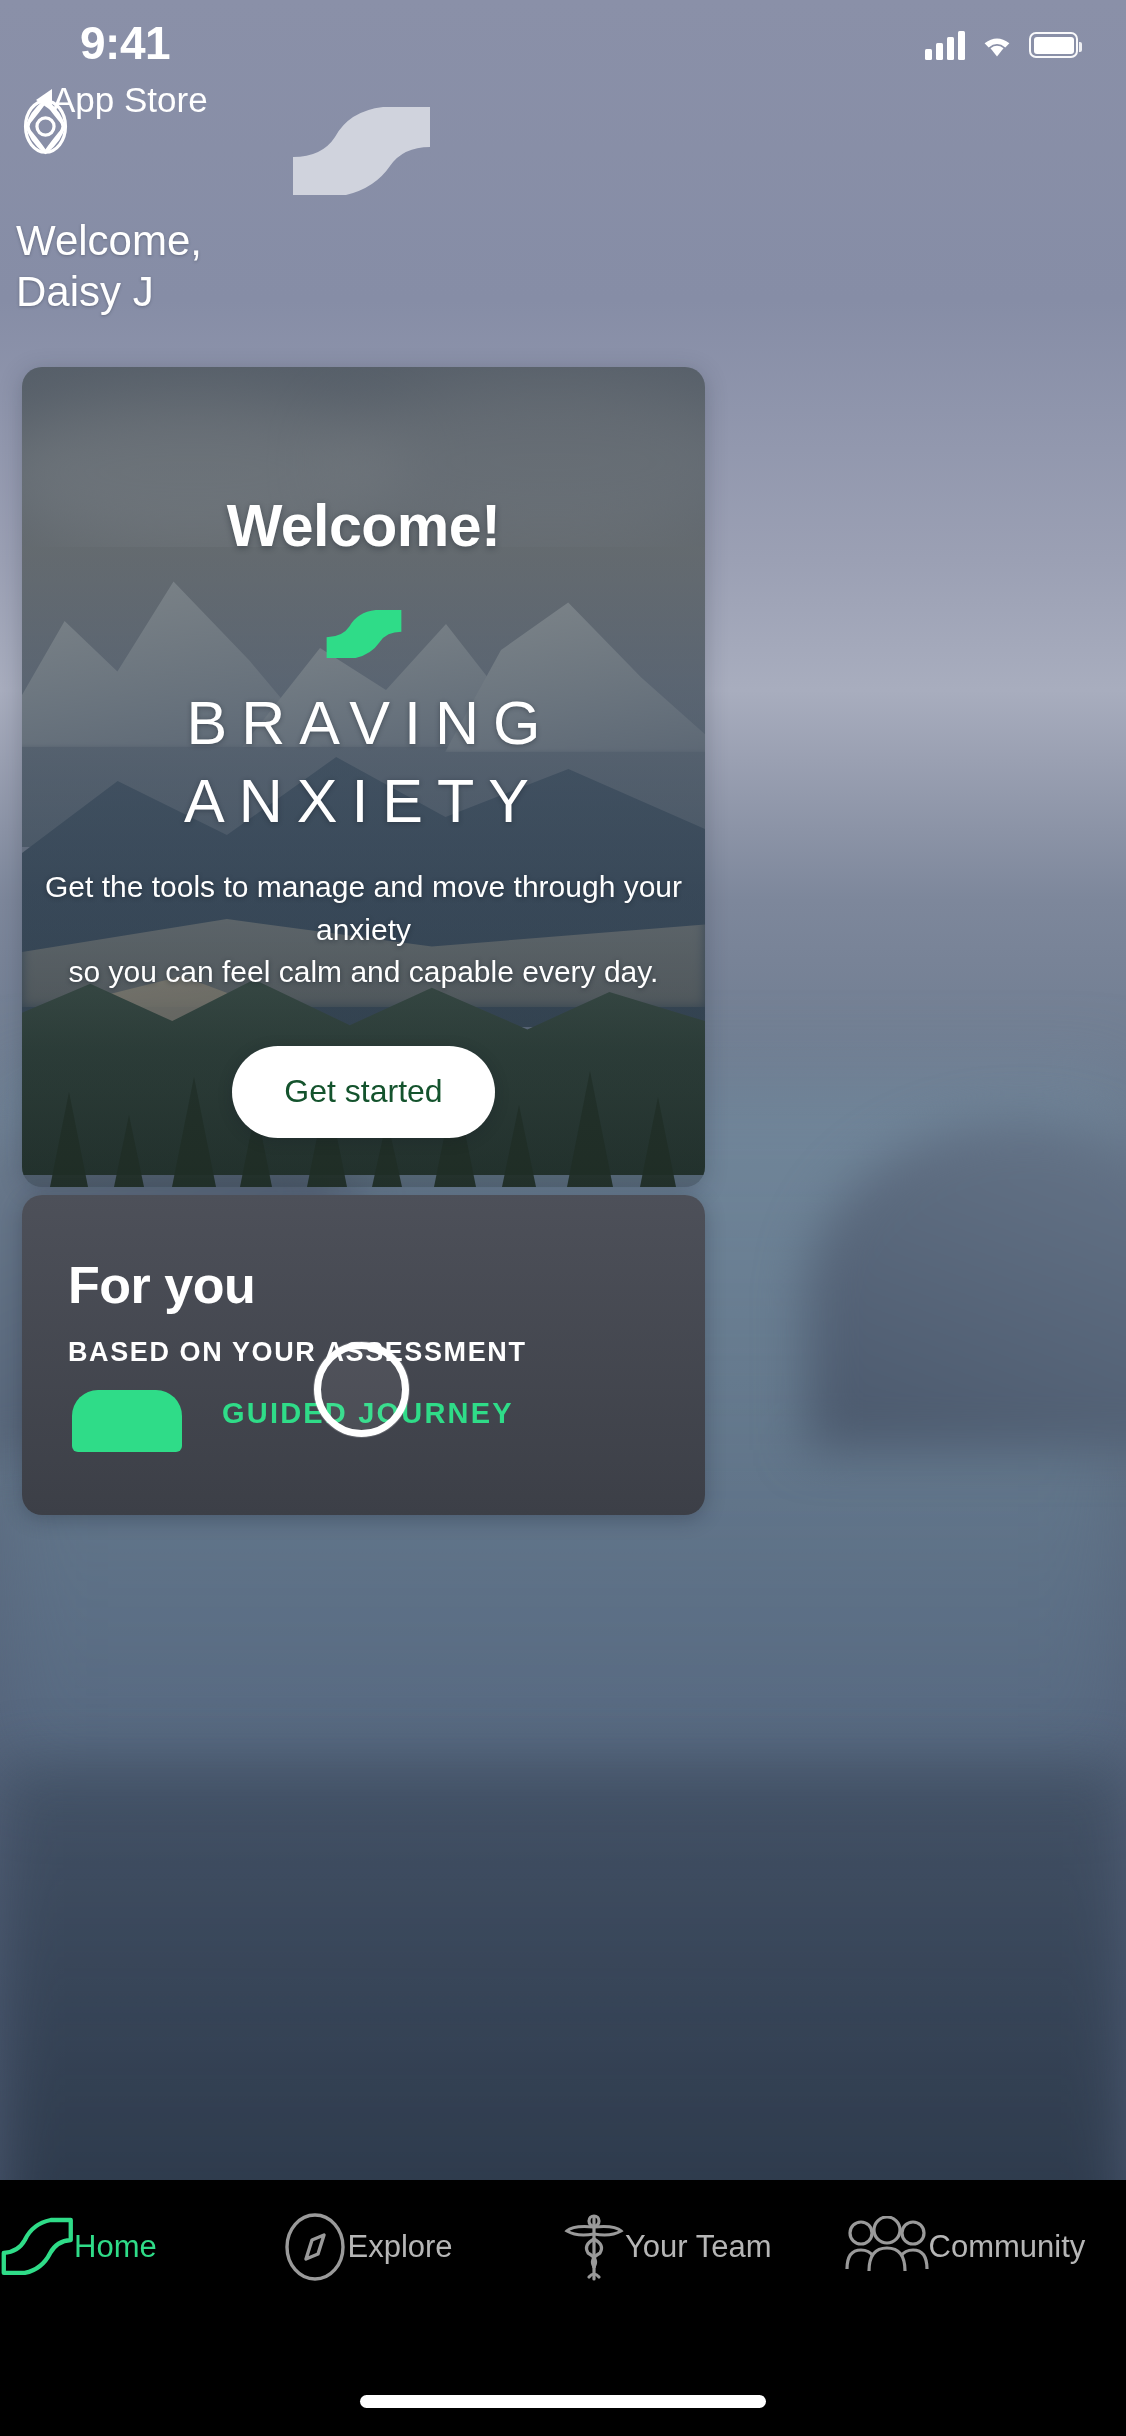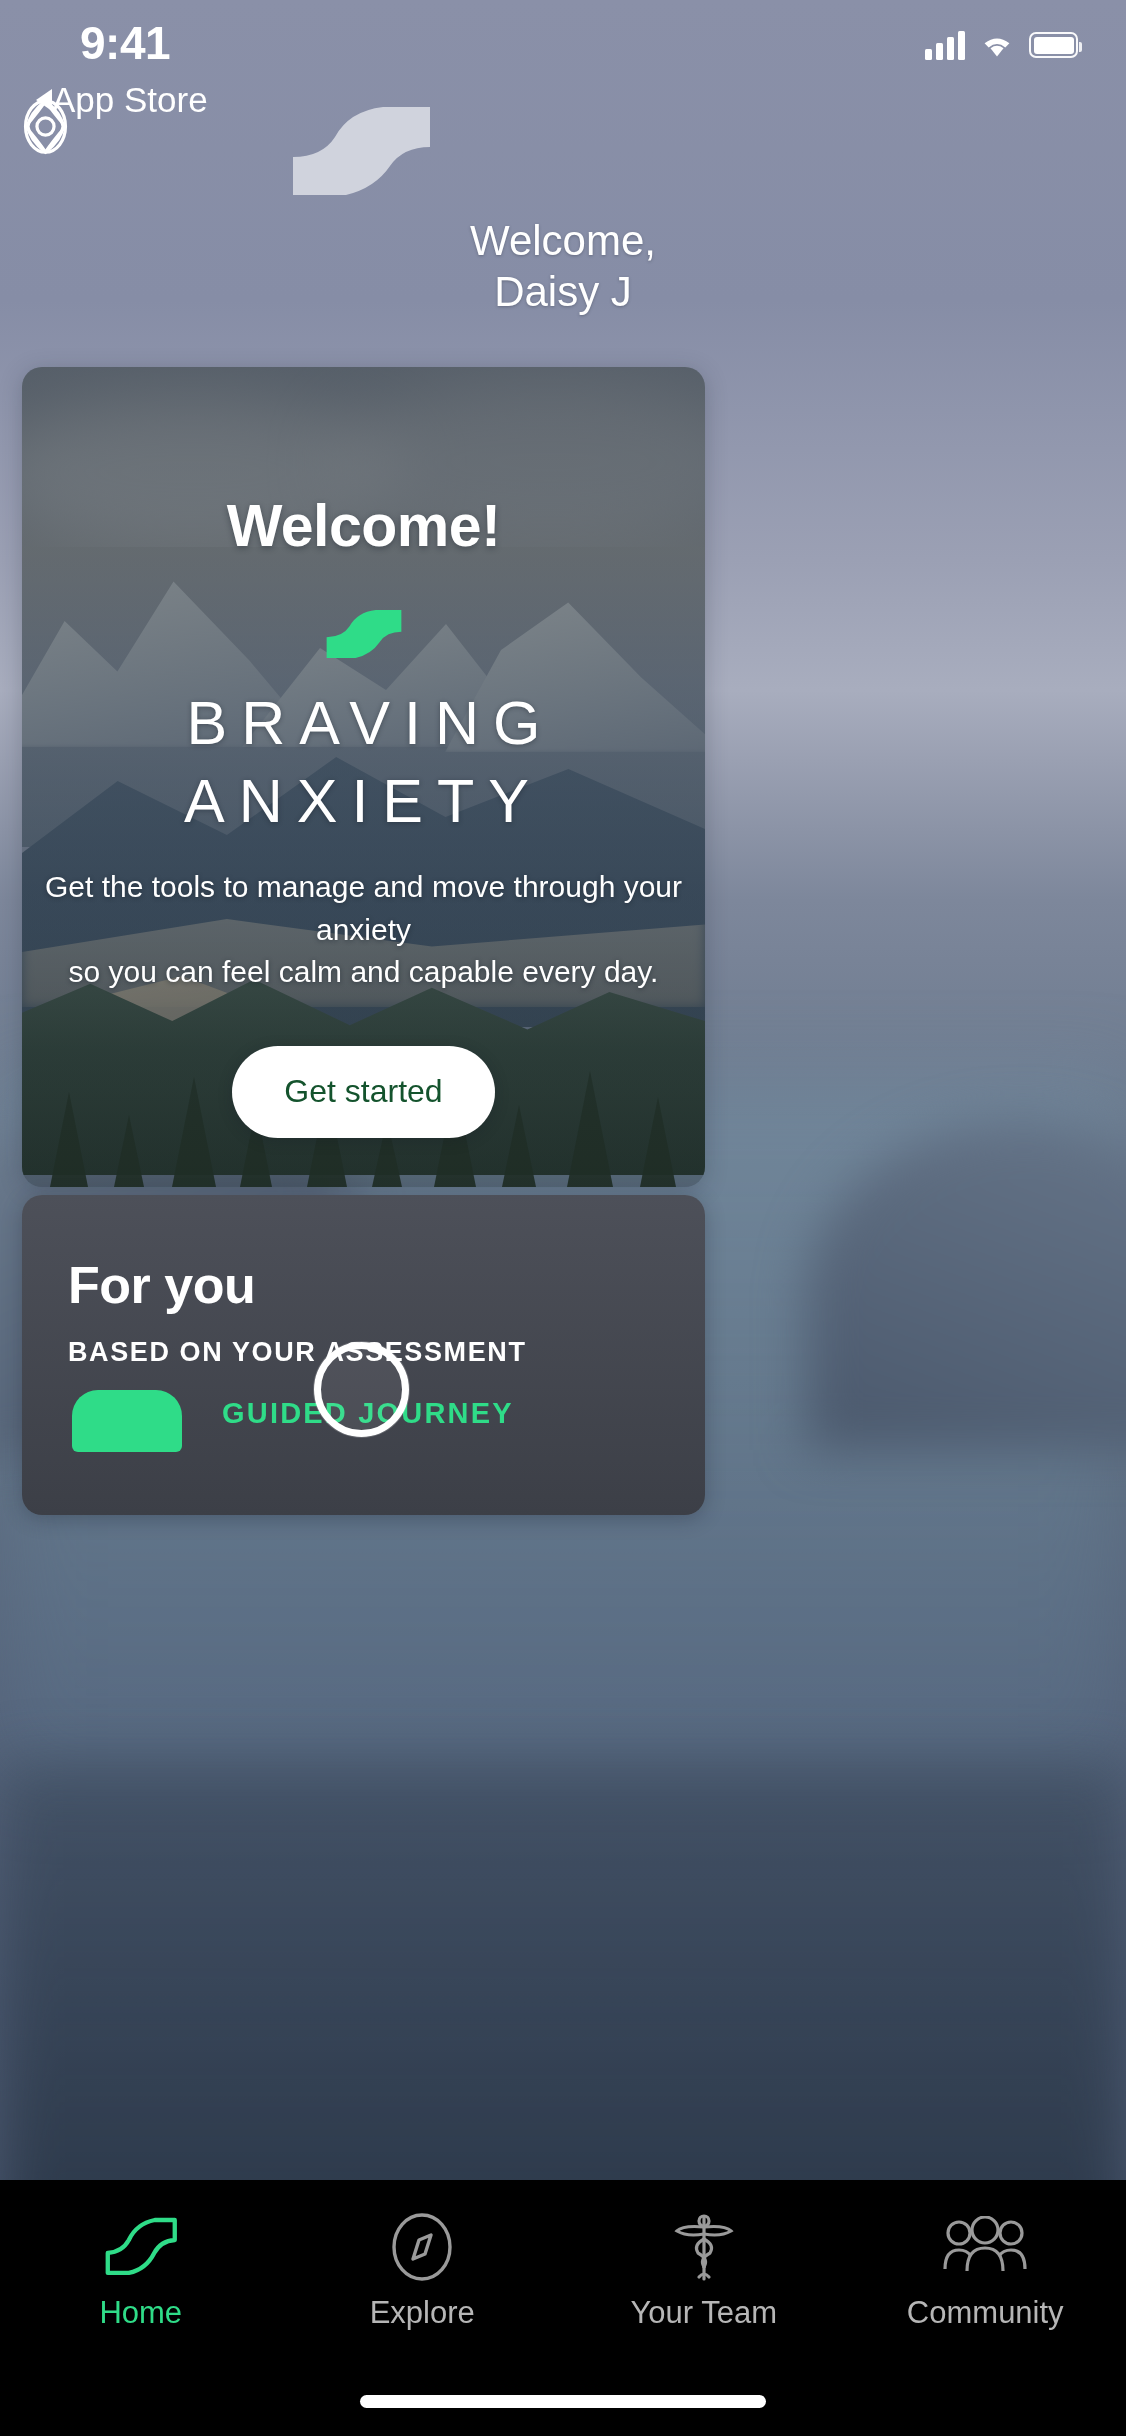--- a/index.html
+++ b/index.html
@@ -97,23 +97,24 @@
   #brandmark {
     position:absolute; left:17px; top:98px; width:57px; height:57px;
     z-index:40;
   }
   #headerwave {
     position:absolute; left:293px; top:107px; width:137px; height:88px;
     z-index:35;
   }
   #welcome-greeting {
     position:absolute; left:0; top:215px; width:1126px;
-    text-align:center; z-index:35;
+    text-align:left; z-index:35;
     color:#fff; font-size:42px; line-height:1.22; font-weight:400;
     text-shadow:0 1px 3px rgba(40,45,60,.35);
+    padding-left:16px;
   }
 
   
   #herocard {
     position:absolute; left:22px; top:367px;
     width:683px; height:820px;
     border-radius:20px; overflow:hidden; z-index:20;
     box-shadow:0 4px 22px rgba(30,40,55,.25);
   }
   .hero-photo { position:absolute; inset:0; overflow:hidden; }
@@ -245,22 +246,22 @@
     border:7px solid #fff; z-index:60;
     background:rgba(255,255,255,.06);
     box-shadow:0 0 0 1px rgba(255,255,255,.18);
   }
   #tabbar-inner {
     position:absolute; left:0; top:2180px; width:1126px; height:256px;
     background:#000; z-index:50;
     display:flex; align-items:flex-start; padding-top:28px;
   }
   .tab {
-    flex:1; display:flex; flex-direction:column; align-items:center;
-    gap:9px; cursor:pointer;
+    flex:1; display:flex; align-items:center;
+    cursor:pointer;
   }
   .tab-ico { height:78px; display:flex; align-items:center; justify-content:center; }
   .tab-lbl { font-size:31px; color:#b6b6b6; font-weight:400; }
   .tab.active .tab-lbl { color:#2fdc88; }
   #home-indicator {
     position:absolute; left:50%; transform:translateX(-50%);
     bottom:28px; width:406px; height:13px;
     background:#fff; border-radius:7px; z-index:55;
   }
 </style>

